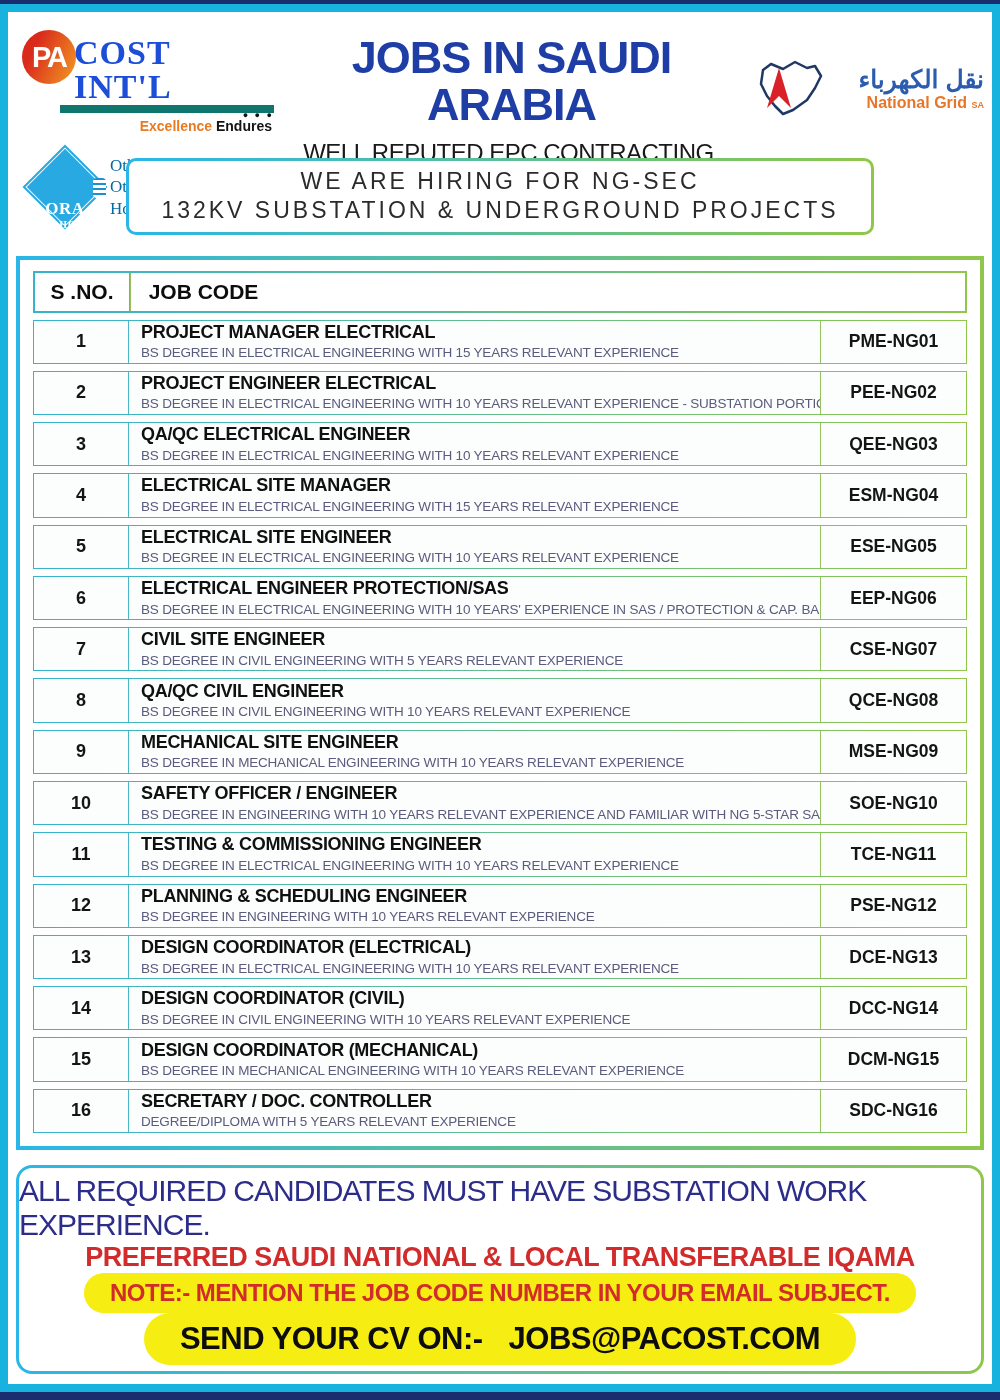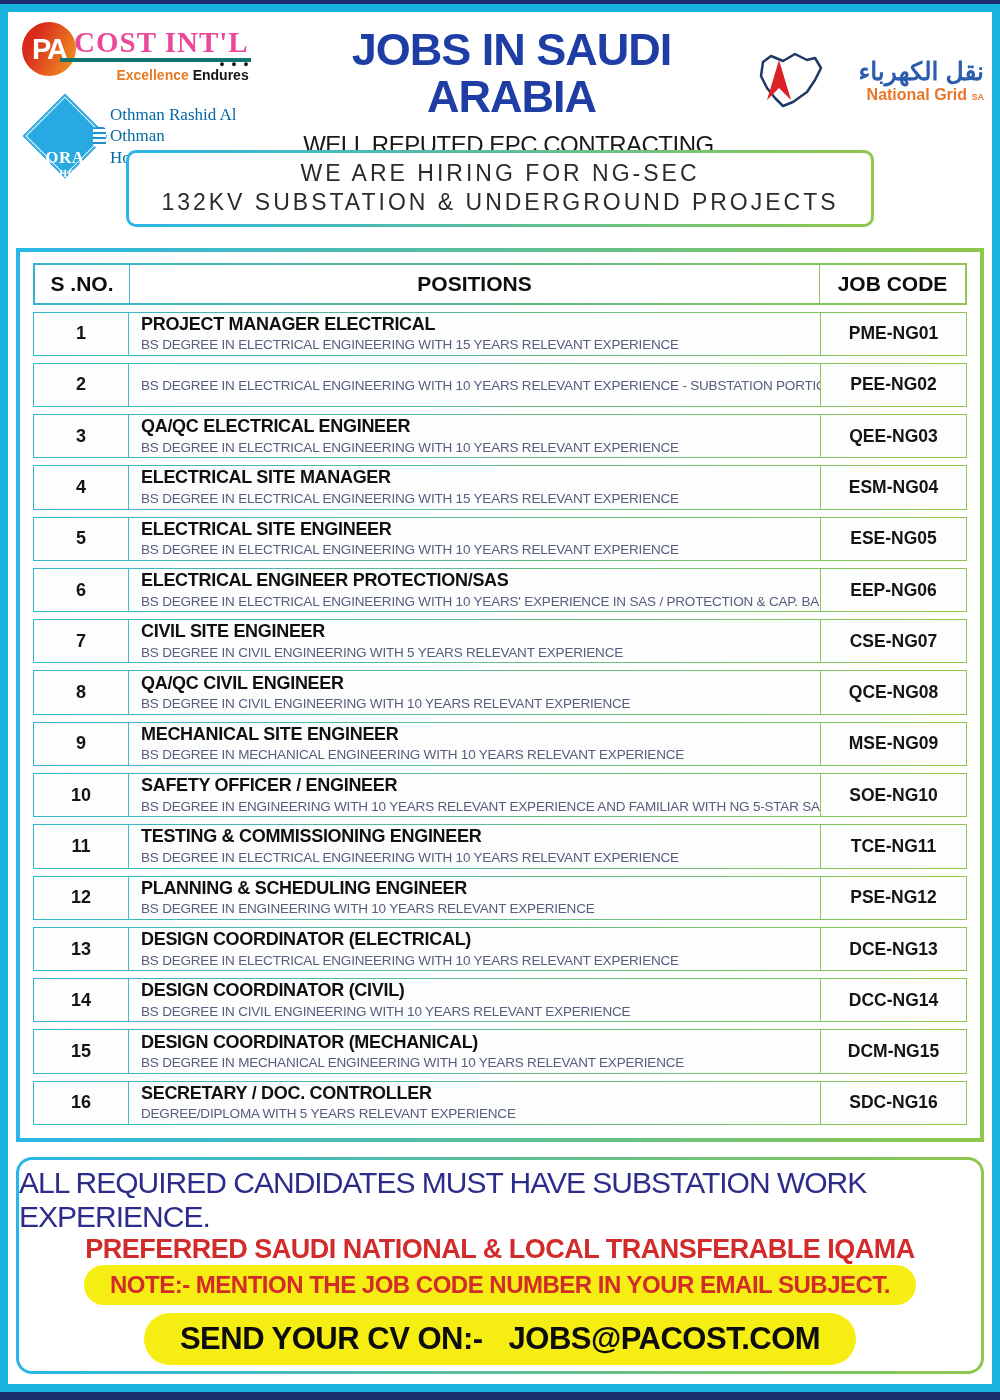--- a/index.html
+++ b/index.html
@@ -5,39 +5,39 @@
   * { margin:0; padding:0; box-sizing:border-box; }
   body { font-family:"Liberation Sans", sans-serif; background:#555; }
   .page {
     width:1000px; height:1400px; background:#1b2d6e;
     padding:4px 0 8px 0; margin:0 auto;
   }
   .frame {
     width:100%; height:100%;
     border:8px solid #18b2de; background:#fff;
     display:flex; flex-direction:column;
-    padding:6px 8px 10px 8px;
+    padding:14px 8px 10px 8px;
   }
 
   
   .top { display:flex; height:130px; }
   .brand-left { width:258px; padding-left:6px; }
   .pacost { display:flex; align-items:flex-start; margin-top:4px; }
   .pa-circle {
     width:54px; height:54px; border-radius:50%;
     background:linear-gradient(115deg,#d92a1c 25%,#ef8d22 90%);
     color:#fff; font-weight:bold; font-size:29px;
     display:flex; align-items:center; justify-content:center;
     margin-right:-16px; flex:none; letter-spacing:-2px;
   }
   .pacost-right { padding-top:6px; }
   .pacost-name {
     font-family:"Liberation Serif", serif; font-weight:bold;
-    font-size:29px; letter-spacing:1px; color:#ec4899;
-    border-bottom:4px solid #0f766e; padding:0 2px 1px 14px; line-height:1;
+    font-size:34px; letter-spacing:1px; color:#1d4ed8;
+    border-bottom:8px solid #0f766e; padding:0 2px 1px 14px; line-height:1;
   }
   .pacost-dots { text-align:right; font-size:9px; letter-spacing:2px; color:#141414; line-height:5px; }
   .pacost-tagline { text-align:right; font-size:14px; font-weight:bold; padding-right:2px; }
   .pacost-tagline .t1 { color:#e87a22; }
   .pacost-tagline .t2 { color:#141414; }
 
   .ora { display:flex; align-items:center; margin-top:10px; }
   .ora-diamond-wrap { width:86px; height:86px; position:relative; flex:none; }
   .ora-diamond {
     position:absolute; left:13px; top:13px; width:60px; height:60px;
@@ -127,21 +127,21 @@
     border:3px solid transparent; border-radius:16px;
     background:linear-gradient(#fff,#fff) padding-box,
                linear-gradient(90deg,#29b6e8,#8fc74a) border-box;
     display:flex; flex-direction:column; align-items:center;
     justify-content:space-evenly; padding:6px 0;
   }
   .notice-substation { color:#2c2c8a; font-size:30px; letter-spacing:-1px; }
   .notice-preferred { color:#d22b2b; font-size:27px; font-weight:bold; letter-spacing:-0.5px; }
   .pill { background:#f6ed12; border-radius:30px; }
   .note-pill { color:#d22b2b; font-weight:bold; font-size:24px; letter-spacing:-0.5px; padding:6px 26px; }
-  .cta-pill { color:#0d0d0d; font-weight:bold; font-size:31px; letter-spacing:-0.5px; padding:8px 36px; display:flex; gap:26px;margin-top:8px; }
+  .cta-pill { color:#0d0d0d; font-weight:bold; font-size:31px; letter-spacing:-0.5px; padding:8px 36px; display:flex; gap:26px; }
 </style>
 </head>
 <body>
 
 <div class="page">
   <div class="frame">
 
     <header class="top">
       <div class="brand-left">
         <div class="pacost">
@@ -195,35 +195,35 @@
     </header>
 
     <div class="hiring-box">
       <div class="hiring-line">WE ARE HIRING FOR NG-SEC</div>
       <div class="hiring-line">132KV SUBSTATION &amp; UNDERGROUND PROJECTS</div>
     </div>
 
     <section class="jobs-table">
       <div class="thead">
         <div class="h-sno">S .NO.</div>
-        <div class="h-pos">POSITIONS</div>
         <div class="h-code">JOB CODE</div>
       </div>
 
     <div class="table-row">
           <div class="cell-sno">1</div>
           <div class="cell-pos">
             <div class="pos-title">PROJECT MANAGER ELECTRICAL</div>
             <div class="pos-req">BS DEGREE IN ELECTRICAL ENGINEERING WITH 15 YEARS RELEVANT EXPERIENCE</div>
           </div>
           <div class="cell-code">PME-NG01</div>
         </div>
         <div class="table-row">
           <div class="cell-sno">2</div>
           <div class="cell-pos">
+            <div class="pos-title">PROJECT ENGINEER ELECTRICAL</div>
             <div class="pos-req">BS DEGREE IN ELECTRICAL ENGINEERING WITH 10 YEARS RELEVANT EXPERIENCE - SUBSTATION PORTION</div>
           </div>
           <div class="cell-code">PEE-NG02</div>
         </div>
         <div class="table-row">
           <div class="cell-sno">3</div>
           <div class="cell-pos">
             <div class="pos-title">QA/QC ELECTRICAL ENGINEER</div>
             <div class="pos-req">BS DEGREE IN ELECTRICAL ENGINEERING WITH 10 YEARS RELEVANT EXPERIENCE</div>
           </div>

